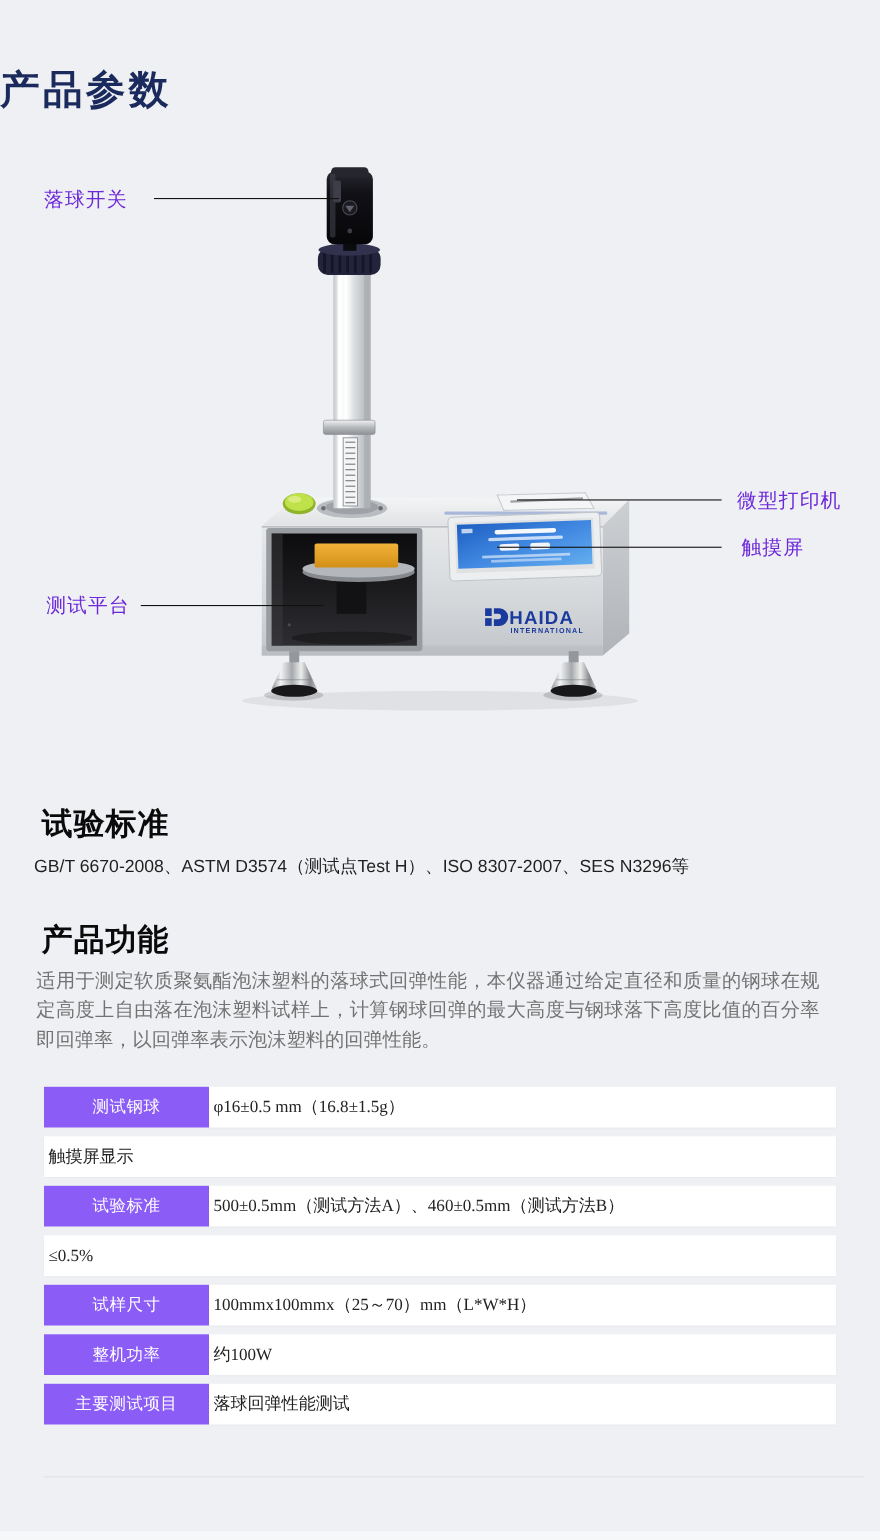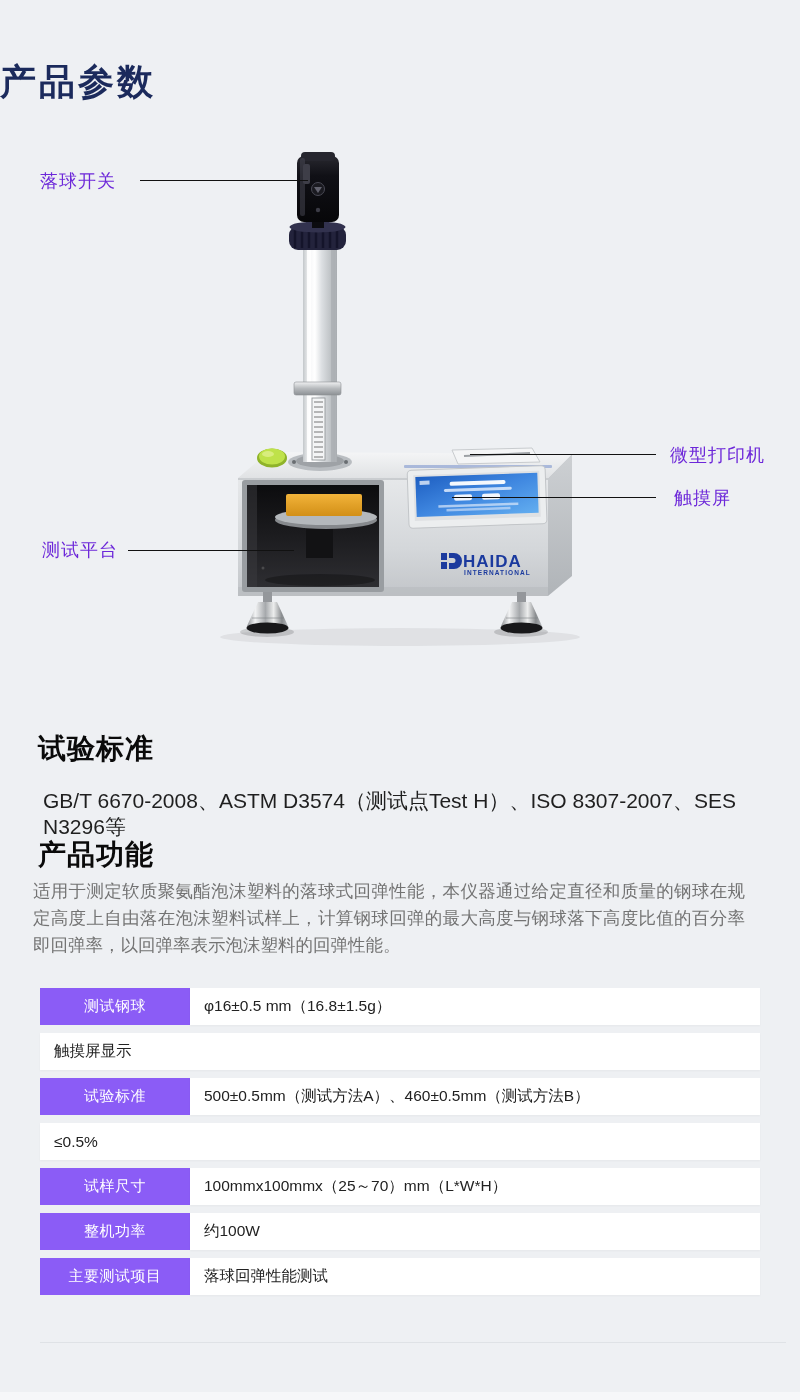--- a/index.html
+++ b/index.html
@@ -21,38 +21,39 @@
   .callout-label{
     position:absolute;font-size:18px;color:#6d28d9;letter-spacing:1px;
     line-height:20px;white-space:nowrap;
   }
   .callout-line{position:absolute;height:1px;background:#111;}
   .section-heading{
     position:absolute;left:38px;margin:0;
     font-size:28px;font-weight:600;color:#0a0a0a;letter-spacing:1px;
   }
   .standards-text{
-    position:absolute;left:31px;top:776px;width:740px;margin:12px;
-    font-size:21px;color:#1f1f1f;line-height:26px;
+    position:absolute;left:31px;top:776px;width:740px;margin:0;
+    font-size:16px;color:#1f1f1f;line-height:26px;
   }
   .features-text{
     position:absolute;left:33px;top:878px;width:712px;margin:0;
     font-size:17.5px;color:#737373;line-height:27px;text-align:justify;
   }
   .spec-table{position:absolute;left:40px;top:988px;width:720px;}
   .spec-row{display:flex;height:37px;margin-bottom:8px;}
   .spec-label{
     width:150px;flex:0 0 150px;background:#8b5cf6;color:#ffffff;
     font-size:15px;display:flex;align-items:center;justify-content:center;
     letter-spacing:0.5px;
   }
   .spec-value{
     flex:1;background:#ffffff;color:#222;font-size:15.5px;
-    display:flex;align-items:center;padding-left:14px;
+    display:flex;align-items:center;padding-left:4px;
     box-shadow:0 1px 2px rgba(0,0,0,0.04);
+    font-family:Liberation Serif, serif;
   }
   .table-end-line{position:absolute;left:40px;top:1342px;width:746px;height:1px;background:#dfe2e6;}
   .bottom-strip{position:absolute;left:0;top:1392px;width:800px;height:8px;background:#f6f7f9;}
 </style>
 </head>
 <body>
 
 <div class="canvas">
 
   <h1 class="page-title">产品参数</h1>

